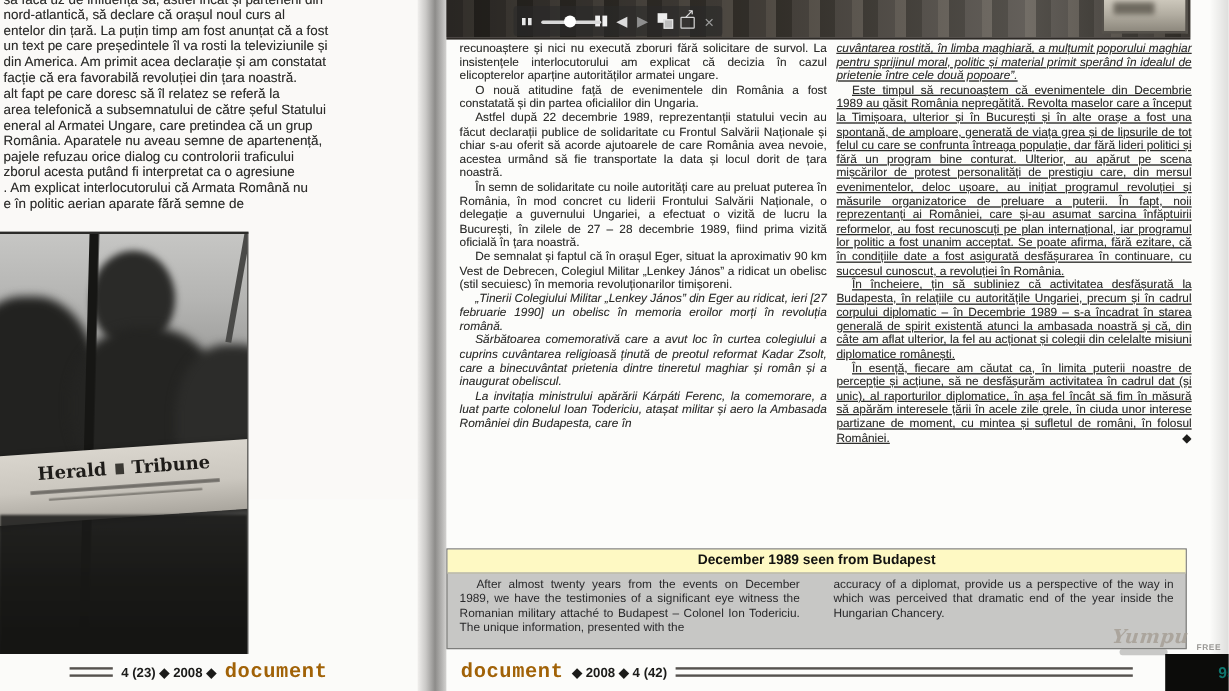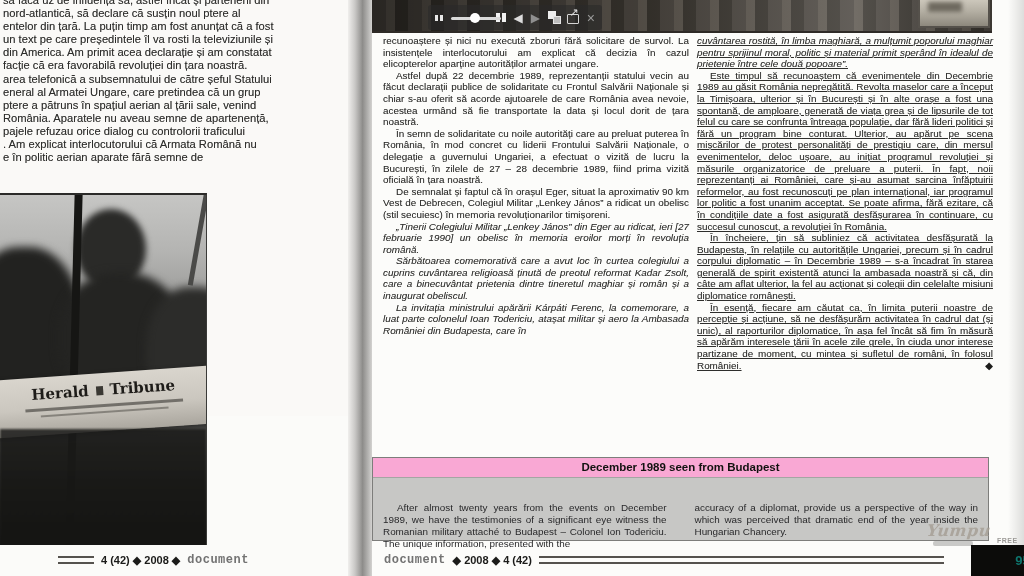--- a/index.html
+++ b/index.html
@@ -61,36 +61,36 @@
   .col2{left:325px;width:296px;text-decoration:underline;}
   .para{text-indent:13px;margin:0;}
   .noindent{text-indent:0;}
   .italic{font-style:italic;}
   .endmark{float:right;font-style:normal;font-size:10px;color:#1c1c1a;}
 
   
   .graybox{position:absolute;left:0;top:457px;width:617px;height:84px;
         background:#c7c7c5;border:1px solid #7d7d7b;box-sizing:border-box;}
   .box-title{height:19px;line-height:19px;text-align:center;font-weight:bold;font-size:11.5px;
-        color:#121210;background:#f9a8d4;border-bottom:1px solid #a5a5a3;}
-  .box-cols{display:flex;gap:28px;padding:4px 10px 0 10px;margin-top:20px;}
+        color:#121210;background:#fef9c3;border-bottom:1px solid #a5a5a3;}
+  .box-cols{display:flex;gap:28px;padding:4px 10px 0 10px;}
   .box-col{flex:1;font-size:9.9px;line-height:11.9px;text-align:justify;color:#28282a;
         text-indent:14px;}
   .box-col.noind{text-indent:0;}
 
   
   .footer{position:absolute;display:flex;align-items:center;gap:7px;height:20px;}
   .footer-left{left:58px;top:550px;width:260px;}
   .footer-right{left:12px;top:550px;width:560px;}
   .dbl-line{height:8px;border-top:2.5px solid #55524e;border-bottom:2.5px solid #55524e;box-sizing:border-box;}
   .footer-left .dbl-line{width:36px;}
   .footer-right .dbl-line{flex:1;}
   .f-meta{font-weight:bold;font-size:11px;color:#1b1b19;white-space:nowrap;}
   .f-brand{font-family:"Liberation Mono","DejaVu Sans Mono",monospace;font-weight:bold;
-        font-size:12px;color:#737373;letter-spacing:.5px;white-space:nowrap;}
+        font-size:17px;color:#a16207;letter-spacing:.5px;white-space:nowrap;}
 
   
   .toolbar{position:absolute;left:428px;top:5px;width:174px;height:25px;z-index:8;
         background:rgba(42,42,42,.58);border-radius:3px;display:flex;align-items:center;
         padding:0 7px;gap:8px;box-sizing:border-box;}
   .tb-zoomout,.tb-zoomin{display:flex;gap:1.5px;align-items:center;cursor:pointer;}
   .tb-zoomout i{width:3px;height:6px;background:#e8e8e8;display:block;}
   .tb-zoomin i{width:4px;height:9px;background:#f2f2f2;display:block;}
   .tb-slider{position:relative;width:50px;height:12px;cursor:pointer;}
   .tb-slider .track{position:absolute;left:0;top:5px;width:50px;height:3px;background:#d9d9d9;border-radius:2px;}
@@ -118,30 +118,31 @@
         display:flex;align-items:center;justify-content:center;cursor:pointer;padding-left:28px;}
 </style>
 </head>
 <body>
 
 <div id="stage">
 
   <div class="left-page">
     <div class="lp-text">
       <div class="lp-line">să facă uz de influența sa, astfel încât și partenerii din</div>
-      <div class="lp-line">nord-atlantică, să declare că susțin noul ptere al</div>
+      <div class="lp-line">nord-atlantică, să declare că orașul noul curs al</div>
       <div class="lp-line">entelor din țară. La puțin timp am fost anunțat că a fost</div>
       <div class="lp-line">un text pe care președintele îl va rosti la televiziunile și</div>
       <div class="lp-line">din America. Am primit acea declarație și am constatat</div>
       <div class="lp-line">facție că era favorabilă revoluției din țara noastră.</div>
+      <div class="lp-line">alt fapt pe care doresc să îl relatez se referă la</div>
       <div class="lp-line">area telefonică a subsemnatului de către șeful Statului</div>
       <div class="lp-line">eneral al Armatei Ungare, care pretindea că un grup</div>
-      <div class="lp-line">ptere a pătruns în spațiul aerian al țării sale, venind</div>
       <div class="lp-line">România. Aparatele nu aveau semne de apartenență,</div>
       <div class="lp-line">pajele refuzau orice dialog cu controlorii traficului</div>
+      <div class="lp-line">zborul acesta putând fi interpretat ca o agresiune</div>
       <div class="lp-line">. Am explicat interlocutorului că Armata Română nu</div>
       <div class="lp-line">e în politic aerian aparate fără semne de</div>
     </div>
 
     <div class="photo">
       <div class="blob blob1"></div>
       <div class="blob blob-head"></div>
       <div class="blob blob-body"></div>
       <div class="blob blob-right"></div>
       <div class="pole"></div>
@@ -153,38 +154,39 @@
           <span>Tribune</span>
         </div>
         <div class="mast-sub"></div>
         <div class="mast-sub2"></div>
       </div>
       <div class="photo-dark-bottom"></div>
     </div>
 
     <div class="footer footer-left">
       <div class="dbl-line"></div>
-      <span class="f-meta">4 (42) ◆ 2008 ◆</span>
+      <span class="f-meta">4 (23) ◆ 2008 ◆</span>
       <span class="f-brand">document</span>
     </div>
   </div>
 
   <div class="gutter"></div>
 
   <div class="right-page">
 
     <div class="top-photo-strip">
       <div class="strip-shade"></div>
       <div class="strip-frame-photo">
         <div class="sf-blob"></div>
       </div>
     </div>
 
     <div class="col col1">
       <p class="para noindent">recunoaștere și nici nu execută zboruri fără solicitare de survol. La insistențele interlocutorului am explicat că decizia în cazul elicopterelor aparține autorităților armatei ungare.</p>
+      <p class="para">O nouă atitudine față de evenimentele din România a fost constatată și din partea oficialilor din Ungaria.</p>
       <p class="para">Astfel după 22 decembrie 1989, reprezentanții statului vecin au făcut declarații publice de solidaritate cu Frontul Salvării Naționale și chiar s-au oferit să acorde ajutoarele de care România avea nevoie, acestea urmând să fie transportate la data și locul dorit de țara noastră.</p>
       <p class="para">În semn de solidaritate cu noile autorități care au preluat puterea în România, în mod concret cu liderii Frontului Salvării Naționale, o delegație a guvernului Ungariei, a efectuat o vizită de lucru la București, în zilele de 27 – 28 decembrie 1989, fiind prima vizită oficială în țara noastră.</p>
       <p class="para">De semnalat și faptul că în orașul Eger, situat la aproximativ 90 km Vest de Debrecen, Colegiul Militar „Lenkey János” a ridicat un obelisc (stil secuiesc) în memoria revoluționarilor timișoreni.</p>
       <p class="para italic">„Tinerii Colegiului Militar „Lenkey János” din Eger au ridicat, ieri [27 februarie 1990] un obelisc în memoria eroilor morți în revoluția română.</p>
       <p class="para italic">Sărbătoarea comemorativă care a avut loc în curtea colegiului a cuprins cuvântarea religioasă ținută de preotul reformat Kadar Zsolt, care a binecuvântat prietenia dintre tineretul maghiar și român și a inaugurat obeliscul.</p>
       <p class="para italic">La invitația ministrului apărării Kárpáti Ferenc, la comemorare, a luat parte colonelul Ioan Todericiu, atașat militar și aero la Ambasada României din Budapesta, care în</p>
     </div>
 
     <div class="col col2">
       <p class="para noindent italic">cuvântarea rostită, în limba maghiară, a mulțumit poporului maghiar pentru sprijinul moral, politic și material primit sperând în idealul de prietenie între cele două popoare”.</p>

